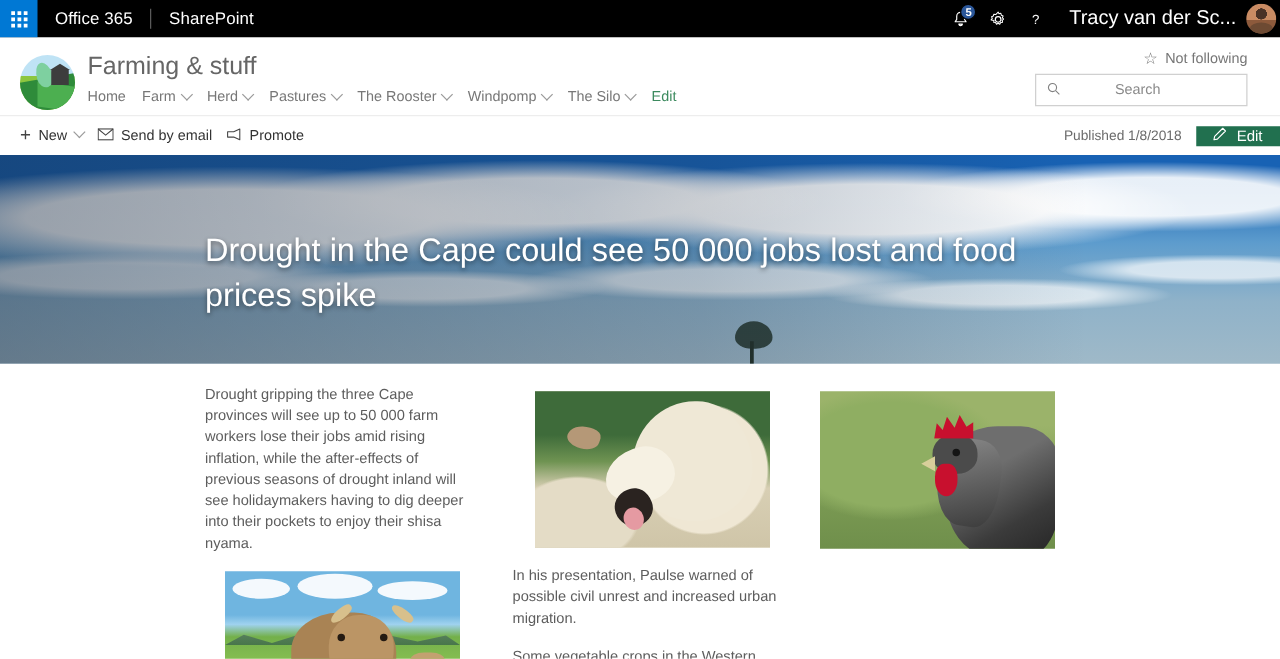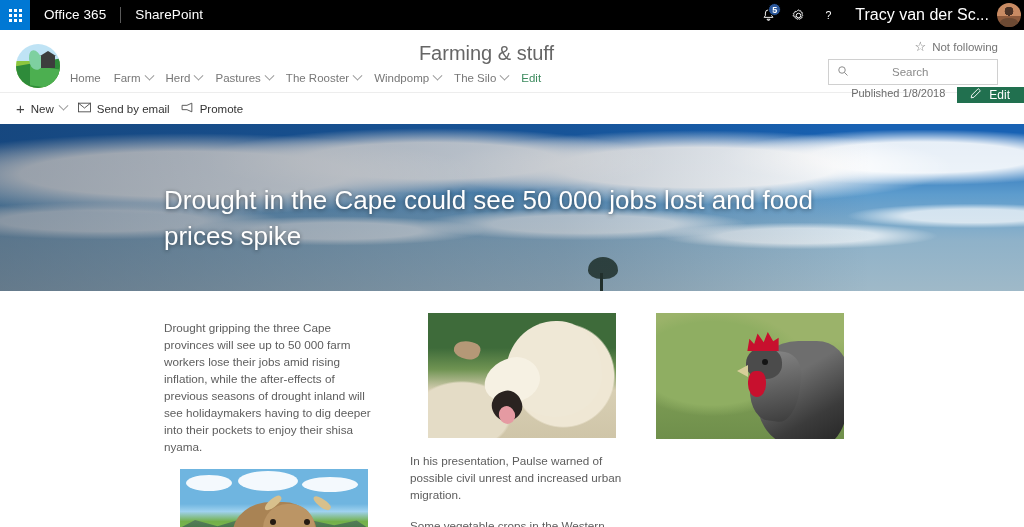--- a/index.html
+++ b/index.html
@@ -115,21 +115,21 @@
     border-left: 8px solid transparent; border-right: 8px solid transparent;
     border-bottom: 5px solid #3d3d3d;
   }
   .logo-leaf {
     position: absolute; left: 13px; top: 6px;
     width: 13px; height: 20px;
     background: #7ed0a0;
     border-radius: 50% 50% 50% 50% / 60% 60% 40% 40%;
     transform: rotate(-18deg);
   }
-  .site-titles { padding-top: 2px; text-align: right; }
+  .site-titles { padding-top: 2px; }
   .site-title {
     font-size: 20px; color: #666666; font-weight: 400;
     line-height: 26px; margin-bottom: 2px;
   }
   .site-nav {
     display: flex; align-items: center; gap: 0px;
     margin-top: 2px;
   }
   .nav-item {
     font-size: 11.5px; color: #777777;
@@ -185,21 +185,21 @@
     display: flex; align-items: center; gap: 6px;
     font-size: 11.5px; color: #333333;
     padding: 0 11px 0 0; height: 32px;
     white-space: nowrap;
   }
   .cmd .gl { font-size: 12px; color: #444; }
   .plus {
     font-size: 15px; font-weight: 300; color: #444; line-height: 1;
   }
   .cmd-right {
-    margin-left: auto; display: flex; align-items: flex-start; height: 44px;
+    margin-left: auto; display: flex; align-items: center; height: 44px;
   }
   .published {
     font-size: 11px; color: #6b6b6b;
     display: flex; align-items: center; padding: 0 12px;
   }
   .edit-btn {
     background: #21704f;
     color: #ffffff; font-size: 12px;
     display: flex; align-items: center; gap: 7px;
     padding: 0 14px 0 12px;
@@ -254,21 +254,20 @@
     display: flex;
     padding: 16px 140px 0 164px;
     gap: 34px;
     align-items: flex-start;
   }
   .col { width: 212px; flex: 0 0 212px; }
   .ptext {
     font-size: 11.7px; line-height: 17px;
     color: #5d5d5d;
     margin-bottom: 14px;
-    margin-top: 12px;
   }
   .figure {
     width: 188px; height: 125px;
     margin: 6px 0 14px 16px;
     overflow: hidden; position: relative;
   }
   .figure.sheep {
     margin-left: 18px;
     background:
       radial-gradient(ellipse 46% 70% at 72% 50%, #efe7d4 0 58%, rgba(0,0,0,0) 60%),

